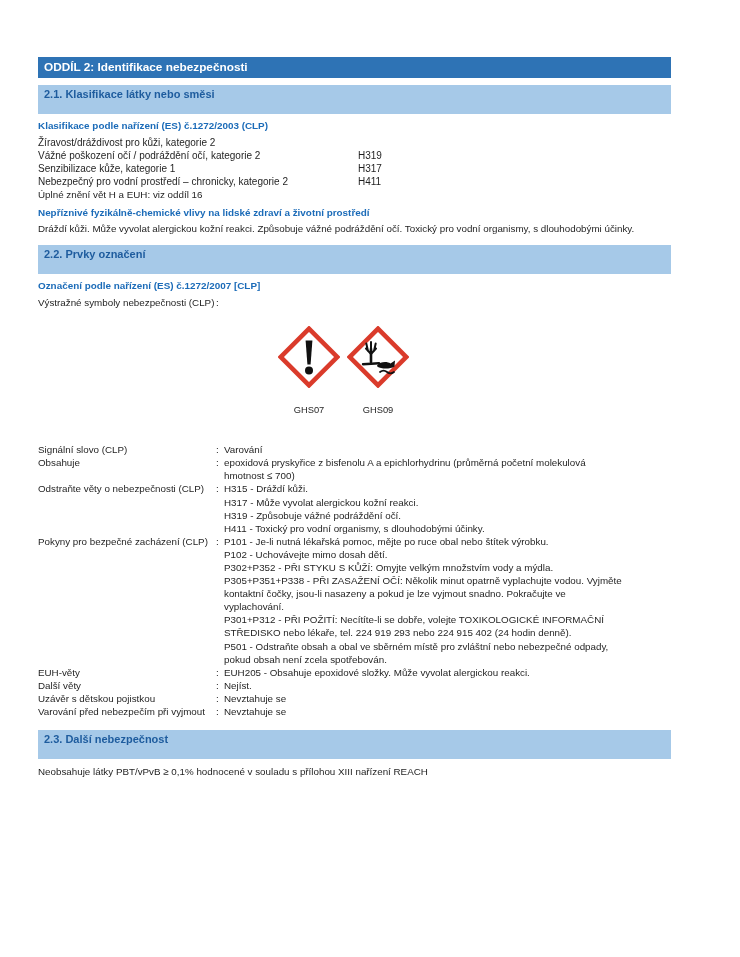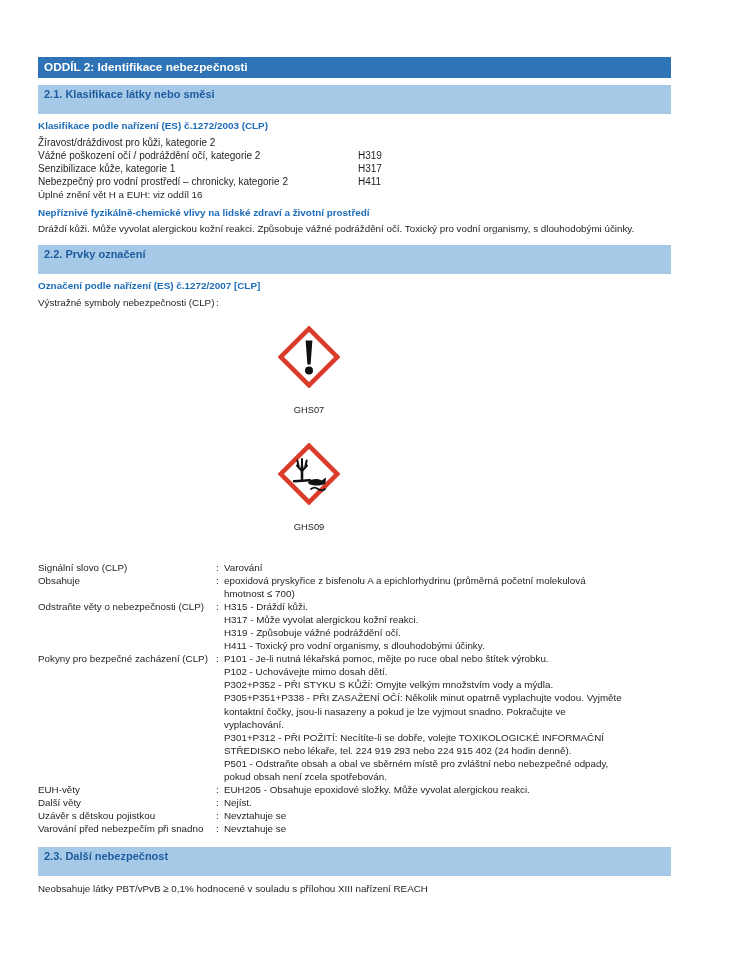--- a/index.html
+++ b/index.html
@@ -27,21 +27,21 @@
 
   .cls-row { display:flex; font-size:10px; line-height:13.1px; }
   .cls-text { width:320px; flex:none; }
   .cls-code { flex:1; }
 
   .field { display:flex; font-size:9.8px; line-height:13.1px; align-items:flex-start; }
   .field .lbl { width:178px; flex:none; }
   .field .sep { width:8px; flex:none; }
   .field .val { width:400px; flex:none; white-space:pre-line; }
 
-  .picto-row { display:flex; margin-left:54px; margin-top:4px;flex-direction:column; }
+  .picto-row { display:flex; gap:7px; margin-left:54px; margin-top:4px; }
   .picto { width:62px; text-align:center; }
   .picto figcaption { font-size:9.3px; margin-top:13px; color:#1f1f1f; }
 </style>
 </head>
 <body>
 
 <div class="content">
 
   <div class="bar-dark">ODDÍL 2: Identifikace nebezpečnosti</div>
 
@@ -151,21 +151,21 @@
       <span class="val">Nejíst.</span>
     </div>
 
     <div class="field">
       <span class="lbl">Uzávěr s dětskou pojistkou</span>
       <span class="sep">:</span>
       <span class="val">Nevztahuje se</span>
     </div>
 
     <div class="field">
-      <span class="lbl">Varování před nebezpečím při snadno</span>
+      <span class="lbl">Varování před nebezpečím při vyjmout</span>
       <span class="sep">:</span>
       <span class="val">Nevztahuje se</span>
     </div>
 
   </div>
 
   <div class="bar-light mt12">2.3. Další nebezpečnost</div>
   <div class="plain mt6">Neobsahuje látky PBT/vPvB ≥ 0,1% hodnocené v souladu s přílohou XIII nařízení REACH</div>
 
 </div>

